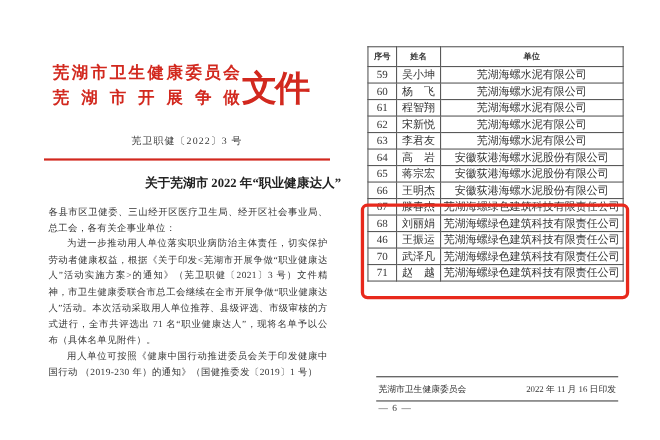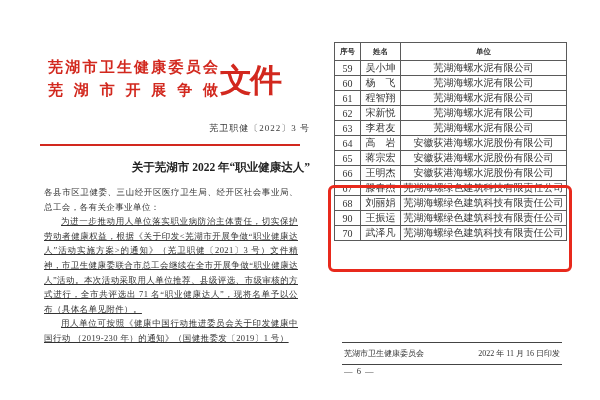--- a/index.html
+++ b/index.html
@@ -33,25 +33,25 @@
     text-justify:inter-character;
     white-space:nowrap;
   }
   .doc-word{
     color:var(--accent-red);
     font-weight:bold;
     font-size:32px;line-height:44px;
     letter-spacing:-2px;
     margin-left:2px;
   }
-  .doc-number{text-align:right;font-size:9px;margin-top:20px;letter-spacing:1px;color:#3a3a3a;}
+  .doc-number{text-align:center;font-size:9px;margin-top:20px;letter-spacing:1px;color:#3a3a3a;}
   .red-rule{border:none;border-top:2px solid var(--accent-red);margin:9px 10px 0 10px;}
   .doc-title{margin-top:13px;text-align:right;font-weight:bold;font-size:11.5px;line-height:16px;color:#222;}
   .body-text{margin:10px 12px 0 14px;font-size:8.5px;line-height:14.6px;text-align:justify;letter-spacing:0.4px;color:#333;}
-  .body-text p.indent{text-indent:2em;text-decoration:underline;}
+  .body-text p.indent{text-indent:2em;}
 
   
   .table-wrap{position:relative;margin:42px 0 0 16px;width:232px;}
   table{border-collapse:collapse;width:232px;table-layout:fixed;}
   th,td{
     border:1px solid var(--line);
     text-align:center;vertical-align:middle;
     font-size:10px;color:#333;
     overflow:hidden;white-space:nowrap;
     padding:0 1px;
@@ -159,27 +159,32 @@
     <td>67</td>
     <td>滕春杰</td>
     <td>芜湖海螺绿色建筑科技有限责任公司</td>
   </tr>
           <tr>
     <td>68</td>
     <td>刘丽娟</td>
     <td>芜湖海螺绿色建筑科技有限责任公司</td>
   </tr>
           <tr>
-    <td>90</td>
+    <td>46</td>
     <td>王振运</td>
     <td>芜湖海螺绿色建筑科技有限责任公司</td>
   </tr>
           <tr>
     <td>70</td>
     <td>武泽凡</td>
+    <td>芜湖海螺绿色建筑科技有限责任公司</td>
+  </tr>
+          <tr>
+    <td>71</td>
+    <td>赵　越</td>
     <td>芜湖海螺绿色建筑科技有限责任公司</td>
   </tr>
         </tbody>
     </table>
     <div class="highlight-box" style="top: 143px; height: 87px;"></div>
   </div>
   <div class="footer">
     <span>芜湖市卫生健康委员会</span>
     <span>2022 年 11 月 16 日印发</span>
   </div>

